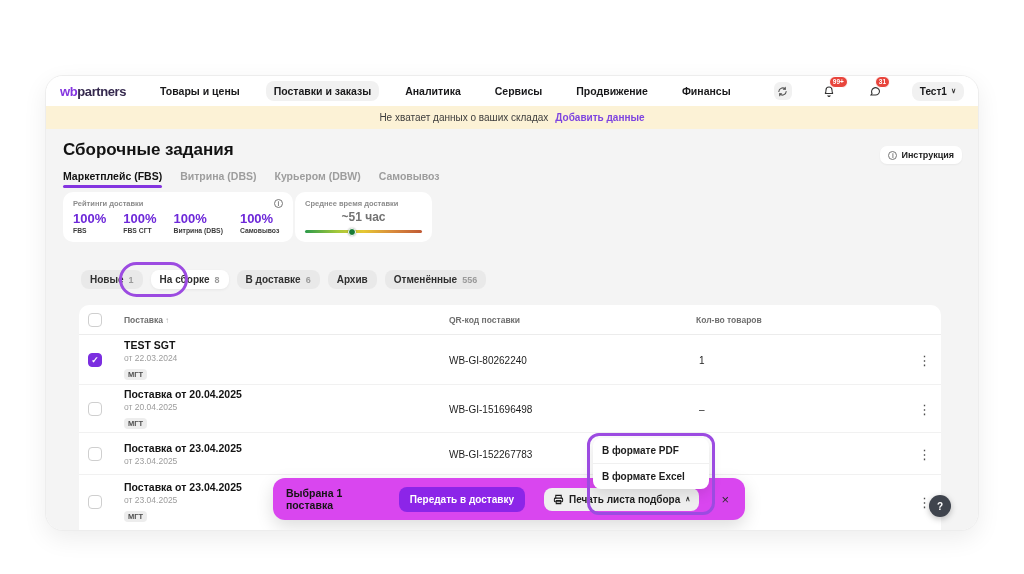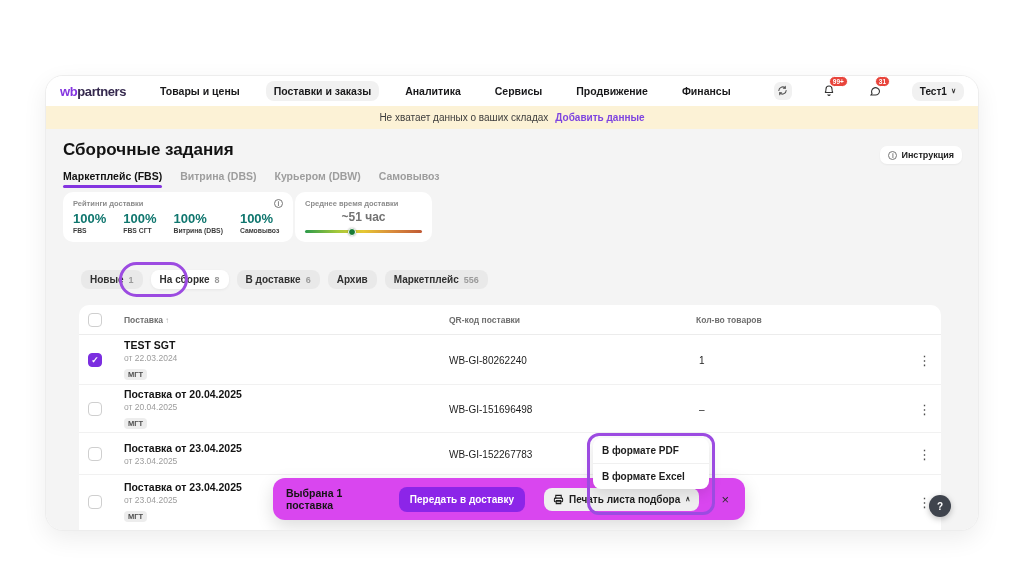--- a/index.html
+++ b/index.html
@@ -12,21 +12,21 @@
             box-shadow:0 8px 24px rgba(0,0,0,.07); overflow:hidden; }
 
   
   .navbar { position:relative; height:30px; display:flex; align-items:center; padding:0 14px; background:#fff; }
   .logo { font-size:13px; font-weight:700; letter-spacing:-.4px; white-space:nowrap; }
   .logo .wb { color:#8435e0; }
   .logo .rest { color:#35294e; }
   .nav-menu { display:flex; align-items:center; gap:18px; margin-left:26px; }
   .nav-item { font-size:10.5px; font-weight:700; color:#18181a; padding:4px 8px; border-radius:8px; cursor:pointer; white-space:nowrap; }
   .nav-item.active { background:#f1f1f1; }
-  .nav-right { margin-left:auto; display:flex; gap:28px; }
+  .nav-right { margin-left:auto; display:flex; align-items:center; gap:28px; }
   .icon-btn { position:relative; width:18px; height:18px; display:flex; align-items:center; justify-content:center; cursor:pointer; }
   .icon-btn.boxed { background:#f1f1f1; border-radius:6px; }
   .badge { position:absolute; top:-6px; left:9px; background:#e8453c; color:#fff; font-size:6.5px; font-weight:700;
            padding:1px 3px; border-radius:7px; border:1px solid #fff; line-height:1.2; white-space:nowrap; }
   .user-pill { display:flex; align-items:center; gap:4px; background:#f1f1f1; border-radius:8px; padding:4px 8px;
                font-size:10px; font-weight:700; color:#18181a; cursor:pointer; }
   .chev { font-size:7px; color:#333; }
 
   
   .banner { height:23px; background:#fcf2d6; display:flex; align-items:center; justify-content:center; gap:7px;
@@ -48,21 +48,21 @@
   .dtab.active { color:#121212; }
   .dtab.active::after { content:""; position:absolute; left:0; right:0; bottom:0; height:3px; border-radius:3px; background:#8435e0; }
 
   
   .cards-row { position:absolute; left:17px; top:63px; display:flex; gap:2px; }
   .card { background:#fff; border-radius:10px; padding:7px 10px; height:50px; }
   .card-title-row { display:flex; align-items:flex-start; justify-content:space-between; }
   .card-title { font-size:7.5px; color:#8c8c8c; font-weight:600; }
   .ratings-card { width:230px; }
   .ratings-grid { display:flex; gap:17px; margin-top:4px; }
-  .rating-val { font-size:13px; font-weight:800; color:#0f766e; line-height:1.1; }
+  .rating-val { font-size:13px; font-weight:800; color:#6d28d9; line-height:1.1; }
   .rating-label { font-size:6.8px; font-weight:700; color:#3b3b3b; margin-top:1px; white-space:nowrap; }
   .time-card { width:137px; }
   .time-val { font-size:12px; font-weight:700; color:#737373; margin-top:2px;text-align:center; }
   .slider { position:relative; margin-top:6px; height:3px; border-radius:3px;
             background:linear-gradient(90deg,#2c9a4b 0%,#a6c93a 28%,#e6c733 50%,#d98a3c 75%,#c05a35 100%); }
   .slider-dot { position:absolute; left:40%; top:50%; width:8px; height:8px; border-radius:50%;
                 background:#187a36; border:1.5px solid #fff; transform:translate(-50%,-50%); box-shadow:0 0 2px rgba(0,0,0,.3); }
 
   
   .status-tabs { position:absolute; left:35px; top:141px; display:flex; align-items:center; gap:8px; }
@@ -232,21 +232,21 @@
           <span class="count">8</span>
         </div>
         <div class="pill">
           <span>В доставке</span>
           <span class="count">6</span>
         </div>
         <div class="pill">
           <span>Архив</span>
         </div>
         <div class="pill">
-          <span>Маркетплейс</span>
+          <span>Отменённые</span>
           <span class="count">556</span>
         </div>
       </div>
       <div class="annot annot-tab"></div>
 
       <div class="table-card">
         <div class="thead">
           <div class="checkbox"></div>
           <div class="th" style="left:45px">
             <span>Поставка</span><span class="sort-ic">↑</span>

